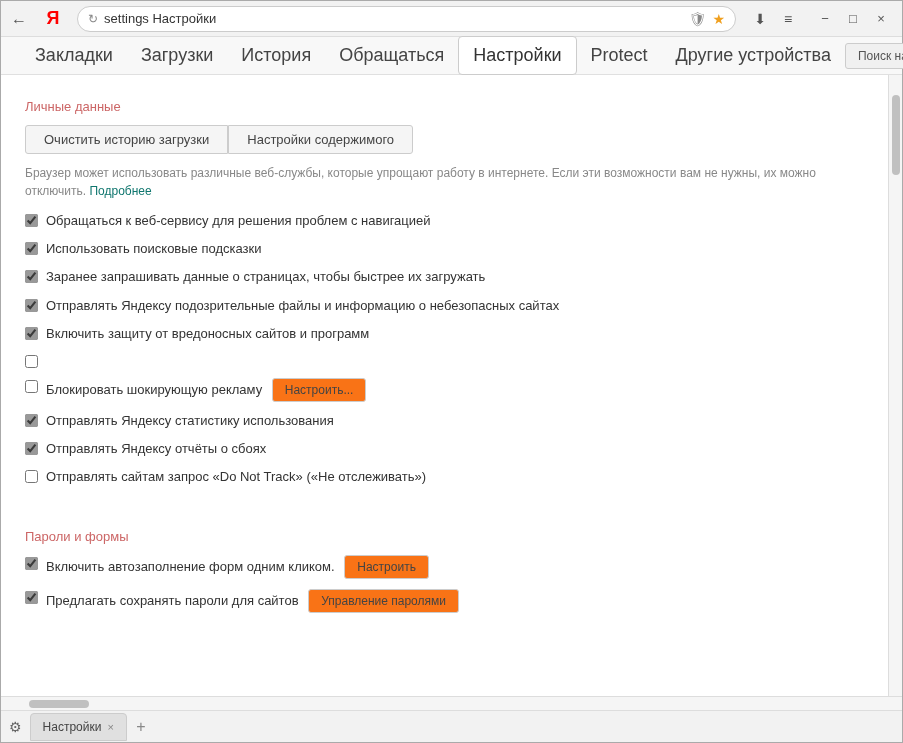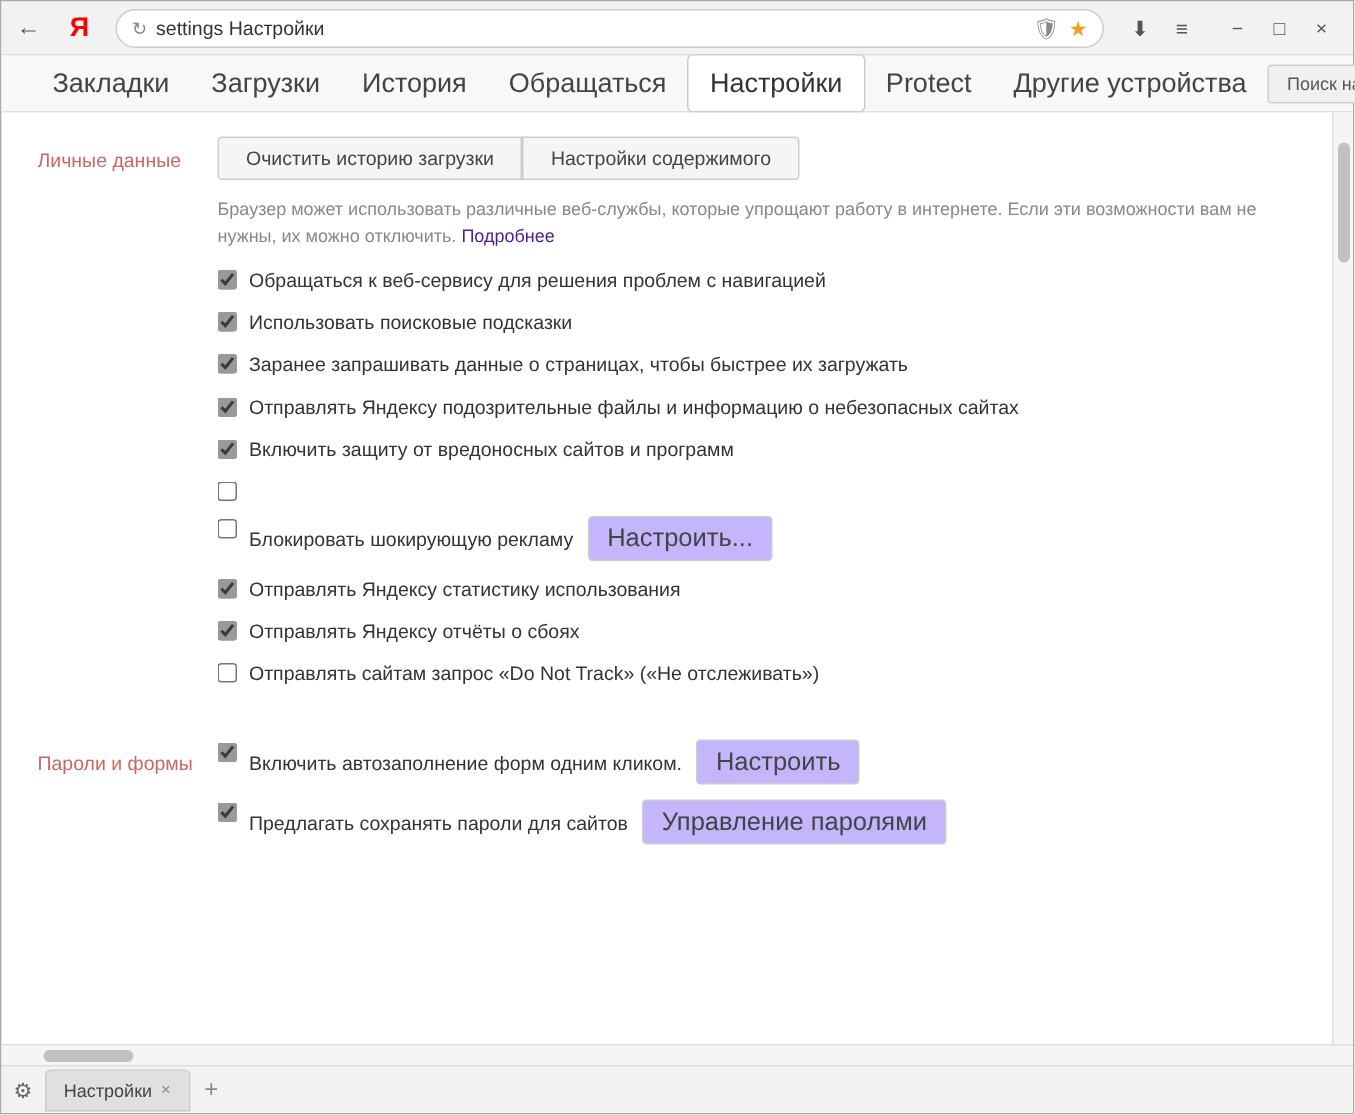--- a/index.html
+++ b/index.html
@@ -32,37 +32,37 @@
 
     
     .main-area { display: flex; flex: 1; overflow: hidden; }
     .scrollbar { width: 14px; background: #f5f5f5; border-left: 1px solid #ddd; display: flex; flex-direction: column; align-items: center; }
     .scrollbar-thumb { width: 8px; height: 80px; background: #c0c0c0; border-radius: 4px; margin-top: 20px; }
 
     
     .content { flex: 1; padding: 16px 24px; overflow-y: auto; background: #fff; }
 
     .section { margin-bottom: 24px; }
-    .section-header { display: flex; gap: 0; margin-bottom: 12px; }
+    .section-header { display: flex; gap: 11px; margin-bottom: 12px; flex-direction: column; }
     .section-title { font-size: 13px; color: #c66; min-width: 120px; padding-top: 8px; }
 
     .section-body { flex: 1; }
 
     .tabs-row { display: flex; gap: 0; margin-bottom: 10px; }
     .content-tab { padding: 6px 18px; border: 1px solid #ccc; background: #f5f5f5; font-size: 13px; cursor: pointer; color: #444; }
     .content-tab:first-child { border-radius: 3px 0 0 3px; }
     .content-tab:last-child { border-radius: 0 3px 3px 0; }
 
     .description { font-size: 12px; color: #888; margin-bottom: 12px; line-height: 1.5; }
-    .description a { color: #4c1d95; }
+    .description a { color: #0f766e; }
 
     .checkbox-item { display: flex; align-items: flex-start; margin-bottom: 10px; gap: 8px; }
     .checkbox-item input[type=checkbox] { margin-top: 2px; flex-shrink: 0; accent-color: #999; }
     .checkbox-item label { font-size: 13px; color: #333; cursor: pointer; line-height: 1.4; }
-    .inline-btn { padding: 4px 12px; background: #c4b5fd; border: 1px solid #ccc; border-radius: 3px; font-size: 17px; cursor: pointer; color: #444; margin-left: 6px; white-space: nowrap; }
+    .inline-btn { padding: 4px 12px; background: #f97316; border: 1px solid #ccc; border-radius: 3px; font-size: 12px; cursor: pointer; color: #444; margin-left: 6px; white-space: nowrap; }
 
     
     .bottom-tabbar { height: 32px; background: #f2f2f2; border-top: 1px solid #ddd; display: flex; align-items: center; padding: 0 8px; }
     .bottom-tab { height: 28px; padding: 0 12px; display: flex; align-items: center; gap: 6px; border: 1px solid transparent; border-bottom: none; border-radius: 4px 4px 0 0; cursor: pointer; font-size: 12px; color: #444; background: #e0e0e0; border: 1px solid #ccc; }
     .gear-icon { font-size: 14px; color: #666; margin-right: 8px; }
     .bottom-tab-close { font-size: 11px; color: #888; }
     .tab-add-bottom { width: 28px; height: 24px; display: flex; align-items: center; justify-content: center; cursor: pointer; font-size: 16px; color: #888; }
 
     .scrollbar-h { height: 14px; background: #f5f5f5; border-top: 1px solid #ddd; display: flex; align-items: center; padding: 3px 8px; }
     .scrollbar-h-thumb { height: 8px; width: 60px; background: #c0c0c0; border-radius: 4px; margin-left: 20px; }

